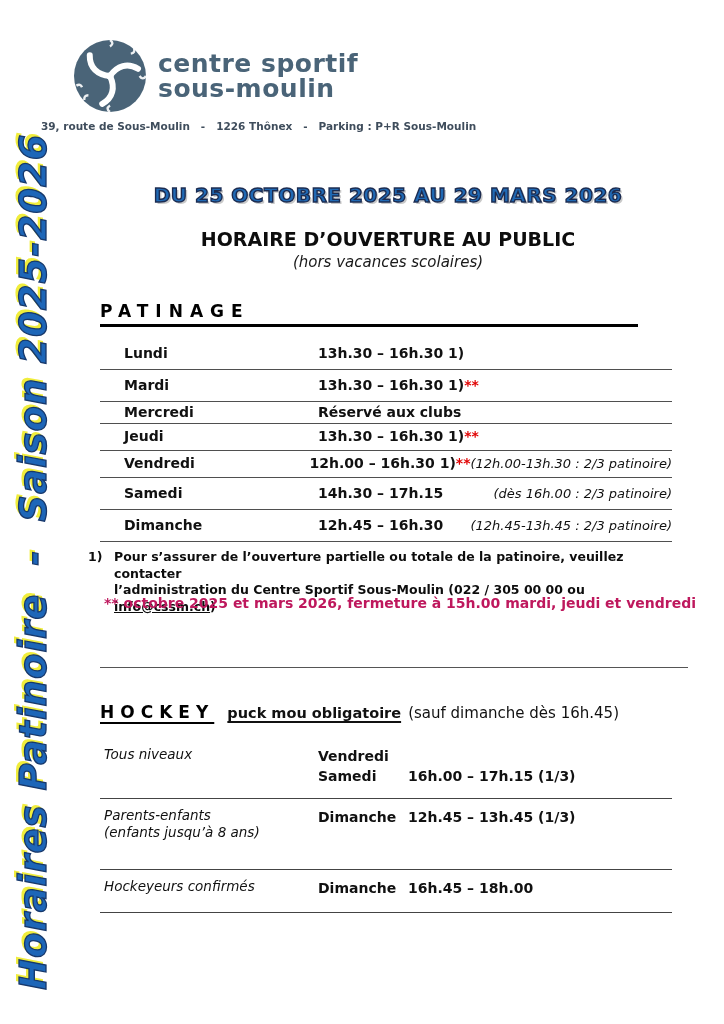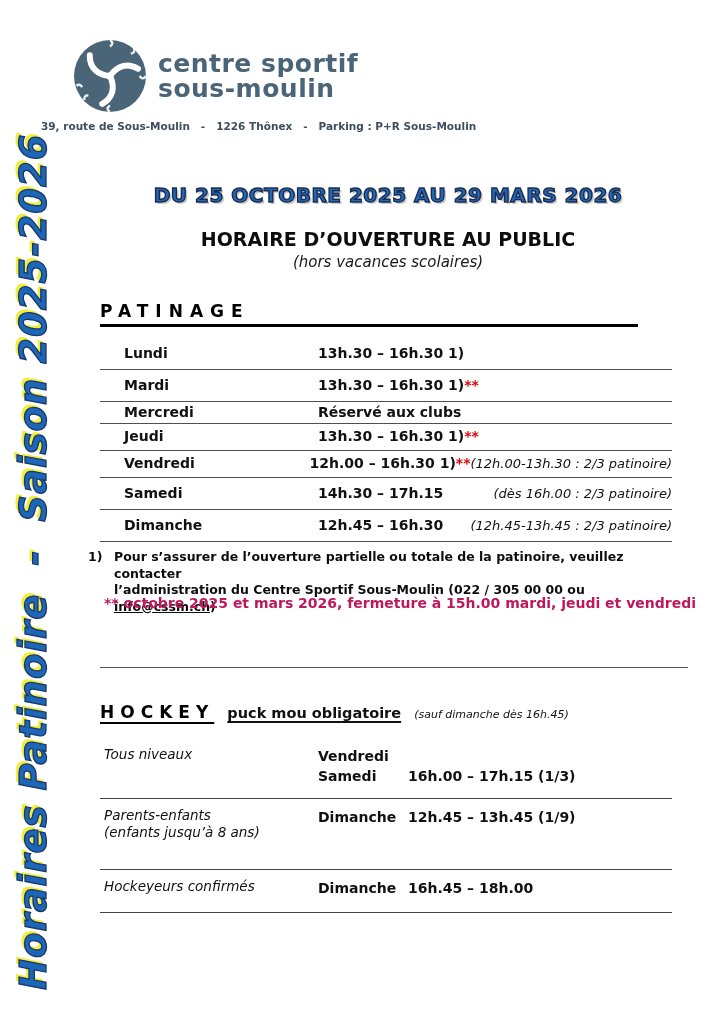--- a/index.html
+++ b/index.html
@@ -90,21 +90,21 @@
   
   .hockey-head { position:absolute; left:100px; top:702px; white-space:nowrap; }
   .hk-main {
     font-size:17px; font-weight:700; letter-spacing:6px; color:#000;
     text-decoration:underline; text-decoration-thickness:2px; text-underline-offset:4px;
   }
   .hk-sub {
     font-size:14.5px; font-weight:700; margin-left:8px;
     text-decoration:underline; text-decoration-thickness:1.5px; text-underline-offset:3px;
   }
-  .hk-note { font-size:11px; font-style:italic; margin-left:8px; }
+  .hk-note { font-size:15px; margin-left:2px; }
 
   .hk-table { position:absolute; left:100px; top:740px; width:572px; }
   .hk-row {
     display:flex; align-items:flex-start;
     border-bottom:1.5px solid #444;
     padding:6px 0 12px 0;
   }
   .hk-row.row2 { padding:8px 0 28px 0; }
   .hk-row.row3 { padding:8px 0 14px 0; }
   .hk-label { width:218px; padding-left:4px; font-style:italic; font-size:13.5px; line-height:17px; color:#111; }
@@ -223,21 +223,21 @@
   </div>
 
   <div class="hk-row row2">
     <div class="hk-label">
       <span>Parents-enfants</span><br>
       <span>(enfants jusqu’à 8 ans)</span>
     </div>
     <div class="hk-entries">
       <div class="hk-entry">
         <span class="hk-day">Dimanche</span>
-        <span class="hk-time">12h.45 – 13h.45 (1/9)</span>
+        <span class="hk-time">12h.45 – 13h.45 (1/3)</span>
       </div>
     </div>
   </div>
 
   <div class="hk-row row3">
     <div class="hk-label">
       <span>Hockeyeurs confirmés</span>
     </div>
     <div class="hk-entries">
       <div class="hk-entry">

